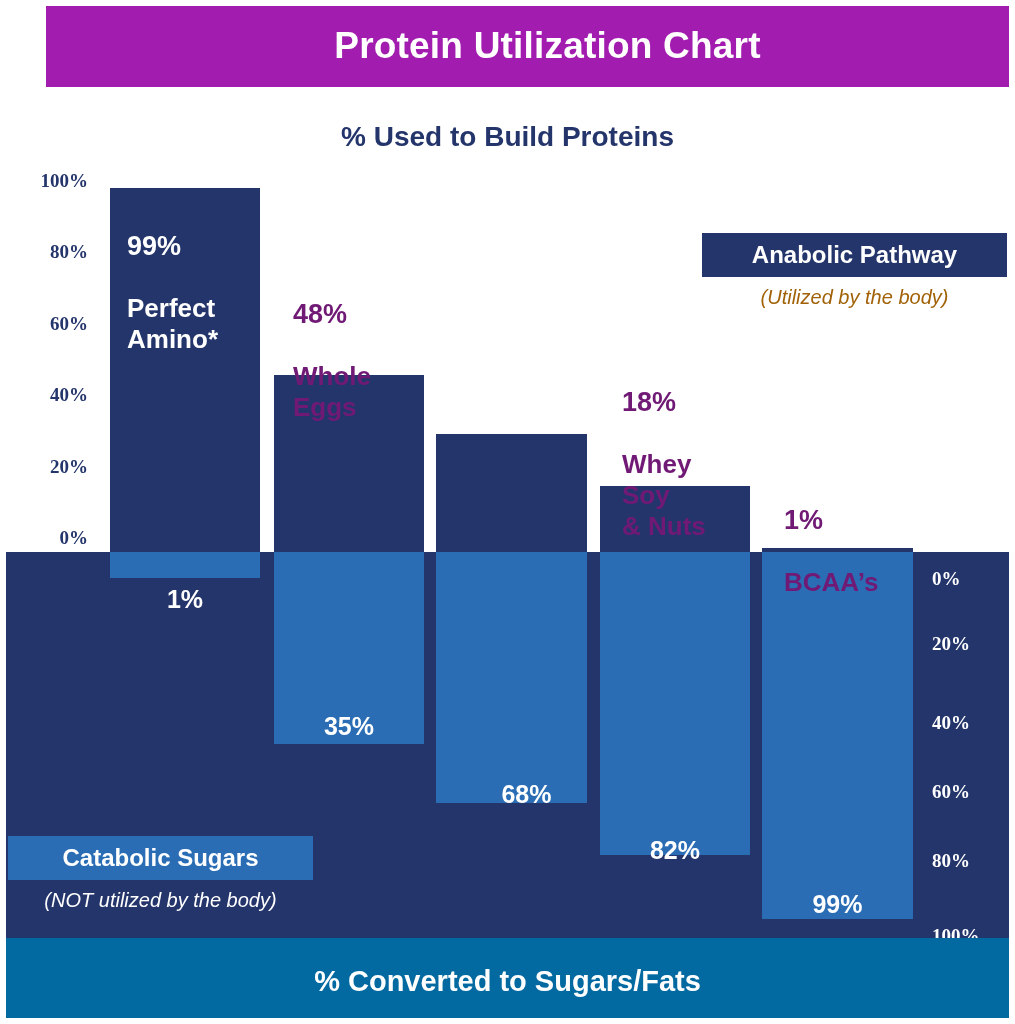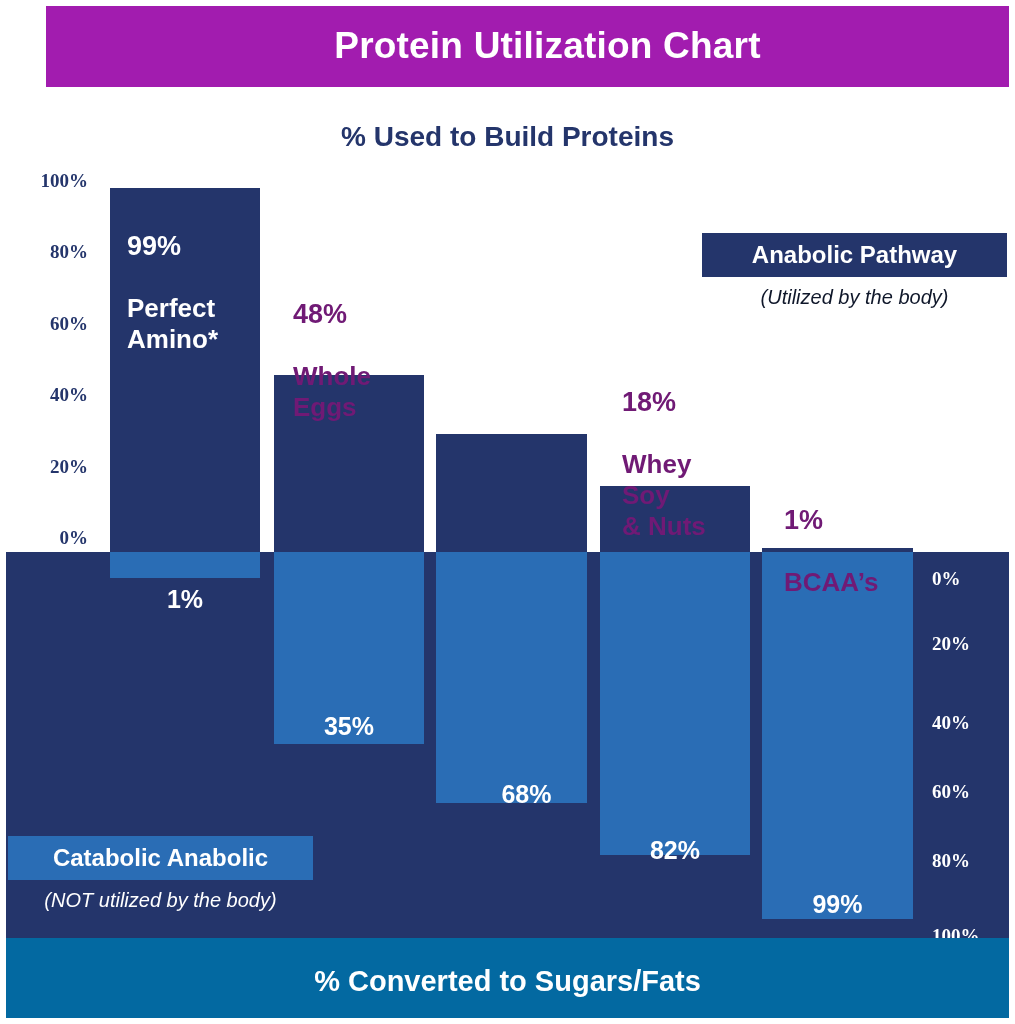--- a/index.html
+++ b/index.html
@@ -190,21 +190,21 @@
   .pathway-note {
     position: absolute;
     font-style: italic;
     font-size: 20px;
   }
   .note-anabolic {
     left: 702px;
     top: 286px;
     width: 305px;
     text-align: center;
-    color: #0f172a;
+    color: #a16207;
   }
   .note-catabolic {
     left: 8px;
     top: 889px;
     width: 305px;
     text-align: center;
     color: #ffffff;
   }
 
   .outer-border {
@@ -288,21 +288,21 @@
     <span class="name-lines">BCAA’s</span>
   </div>
   <div class="bar-label-pct-in" style="left:762px; top:890px; width:151px;">99%</div>
 
   <div class="pathway-box pathway-anabolic">
     <span>Anabolic Pathway</span>
   </div>
   <div class="pathway-note note-anabolic">(Utilized by the body)</div>
 
   <div class="pathway-box pathway-catabolic">
-    <span>Catabolic Anabolic</span>
+    <span>Catabolic Sugars</span>
   </div>
   <div class="pathway-note note-catabolic">(NOT utilized by the body)</div>
 
   <div class="bottom-band">
     <div class="bottom-title">% Converted to Sugars/Fats</div>
   </div>
 
   <div class="outer-border"></div>
 </div>
 

